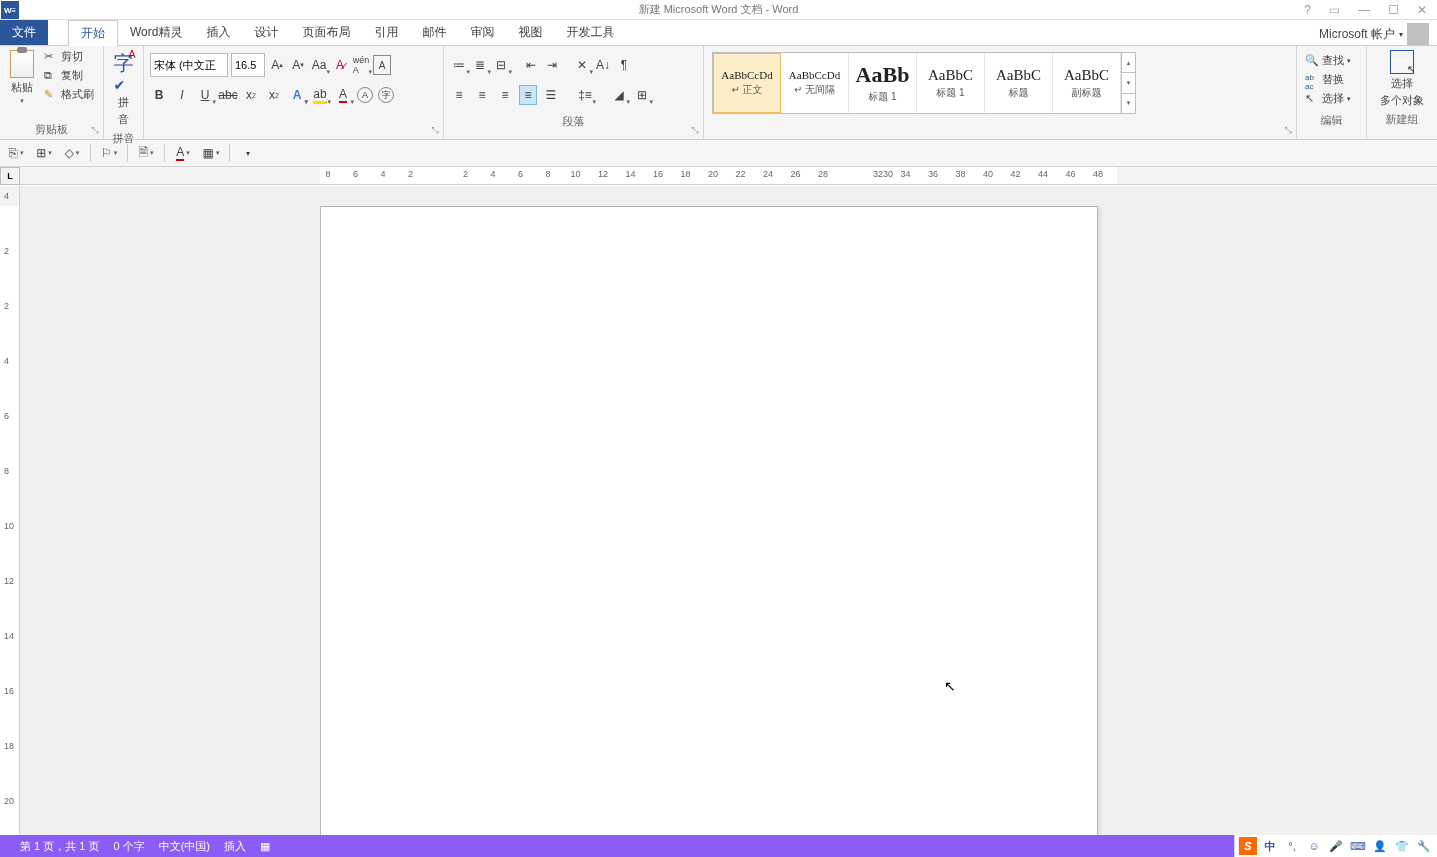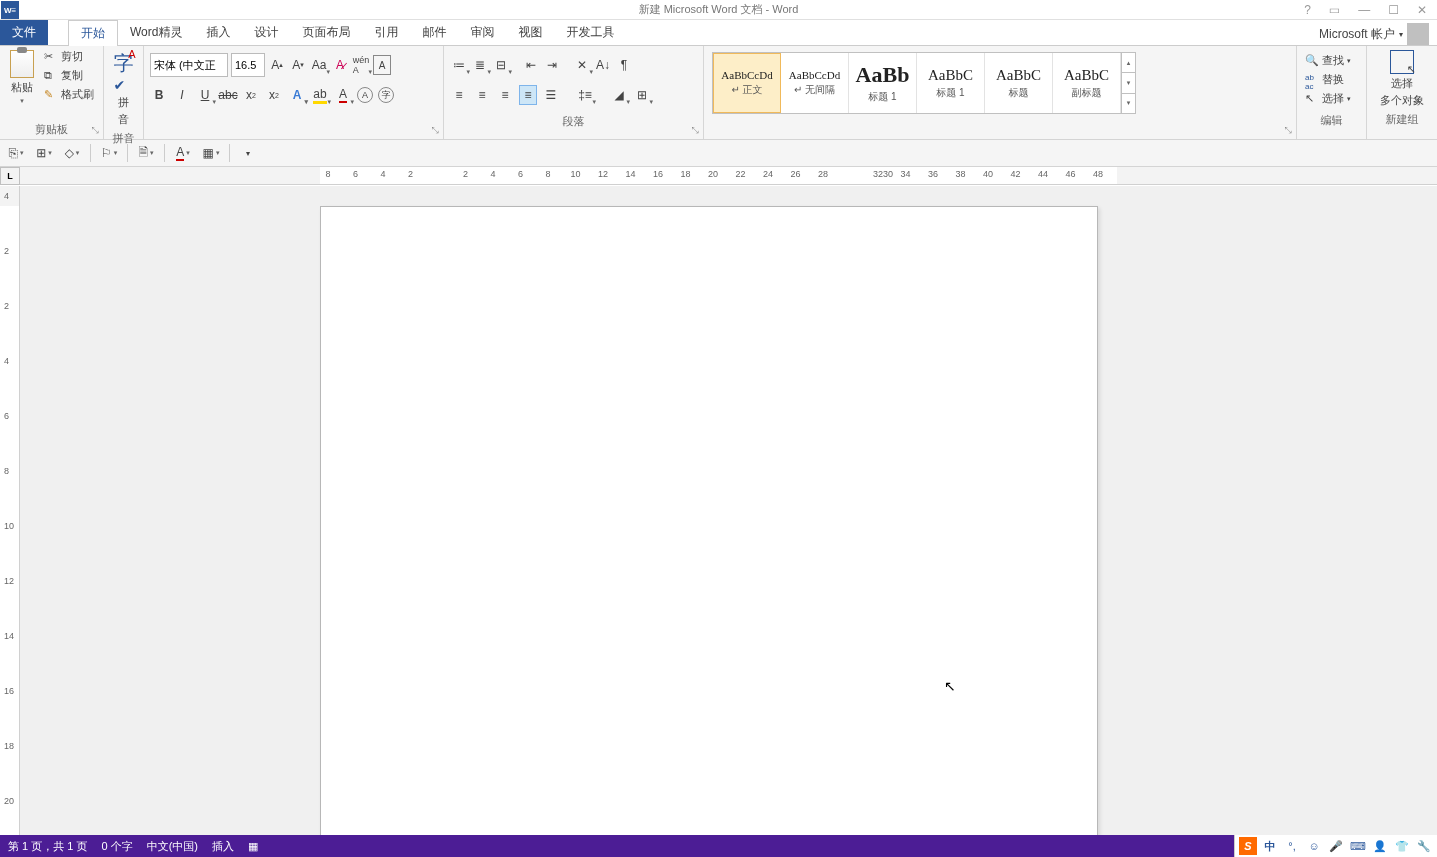--- a/index.html
+++ b/index.html
@@ -68,21 +68,21 @@
 .doc-area { position: absolute; top: 186px; left: 20px; right: 0; bottom: 22px; background: #f0f0f0; }
 .vruler { position: absolute; left: -20px; top: 0; width: 20px; height: 100%; background: #f3f3f3; border-right: 1px solid #d0d0d0; }
 .vruler .page-area-v { position: absolute; top: 20px; width: 100%; height: 700px; background: #fff; }
 .vruler .vtick { position: absolute; left: 4px; font-size: 9px; color: #666; transform: translateY(-50%); }
 .page { position: absolute; left: 300px; top: 20px; width: 778px; height: 1100px; background: #fff; border: 1px solid #b7b7b7; box-shadow: 2px 2px 4px rgba(0,0,0,0.1); }
 
 
 .collapse-ribbon { position: absolute; right: 8px; bottom: 4px; font-size: 11px; color: #666; }
 
 
-.statusbar { position: absolute; bottom: 0; left: 0; right: 0; height: 22px; background: #4c1d95; color: #fff; display: flex; align-items: center; font-size: 11px; padding: 0 8px; gap: 14px; }
+.statusbar { position: absolute; bottom: 0; left: 0; right: 0; height: 22px; background: #8b5cf6; color: #fff; display: flex; align-items: center; font-size: 11px; padding: 0 20px; gap: 14px; }
 .statusbar .right { margin-left: auto; display: flex; align-items: center; gap: 6px; }
 .statusbar .vbtn { width: 22px; height: 18px; display: flex; align-items: center; justify-content: center; }
 
 
 .ime-tray { position: absolute; bottom: 0; right: 0; height: 22px; background: #fff; display: flex; align-items: center; gap: 4px; padding: 0 4px; z-index: 10; border-left: 1px solid #ccc; }
 .ime-tray .ti { width: 18px; height: 18px; display: flex; align-items: center; justify-content: center; font-size: 11px; }
 .ime-tray .sogou { background: #ff6a00; color: #fff; font-weight: bold; font-style: italic; }
 
 
 .fake-cursor { position: absolute; left: 944px; top: 678px; font-size: 14px; color: #000; pointer-events: none; }

